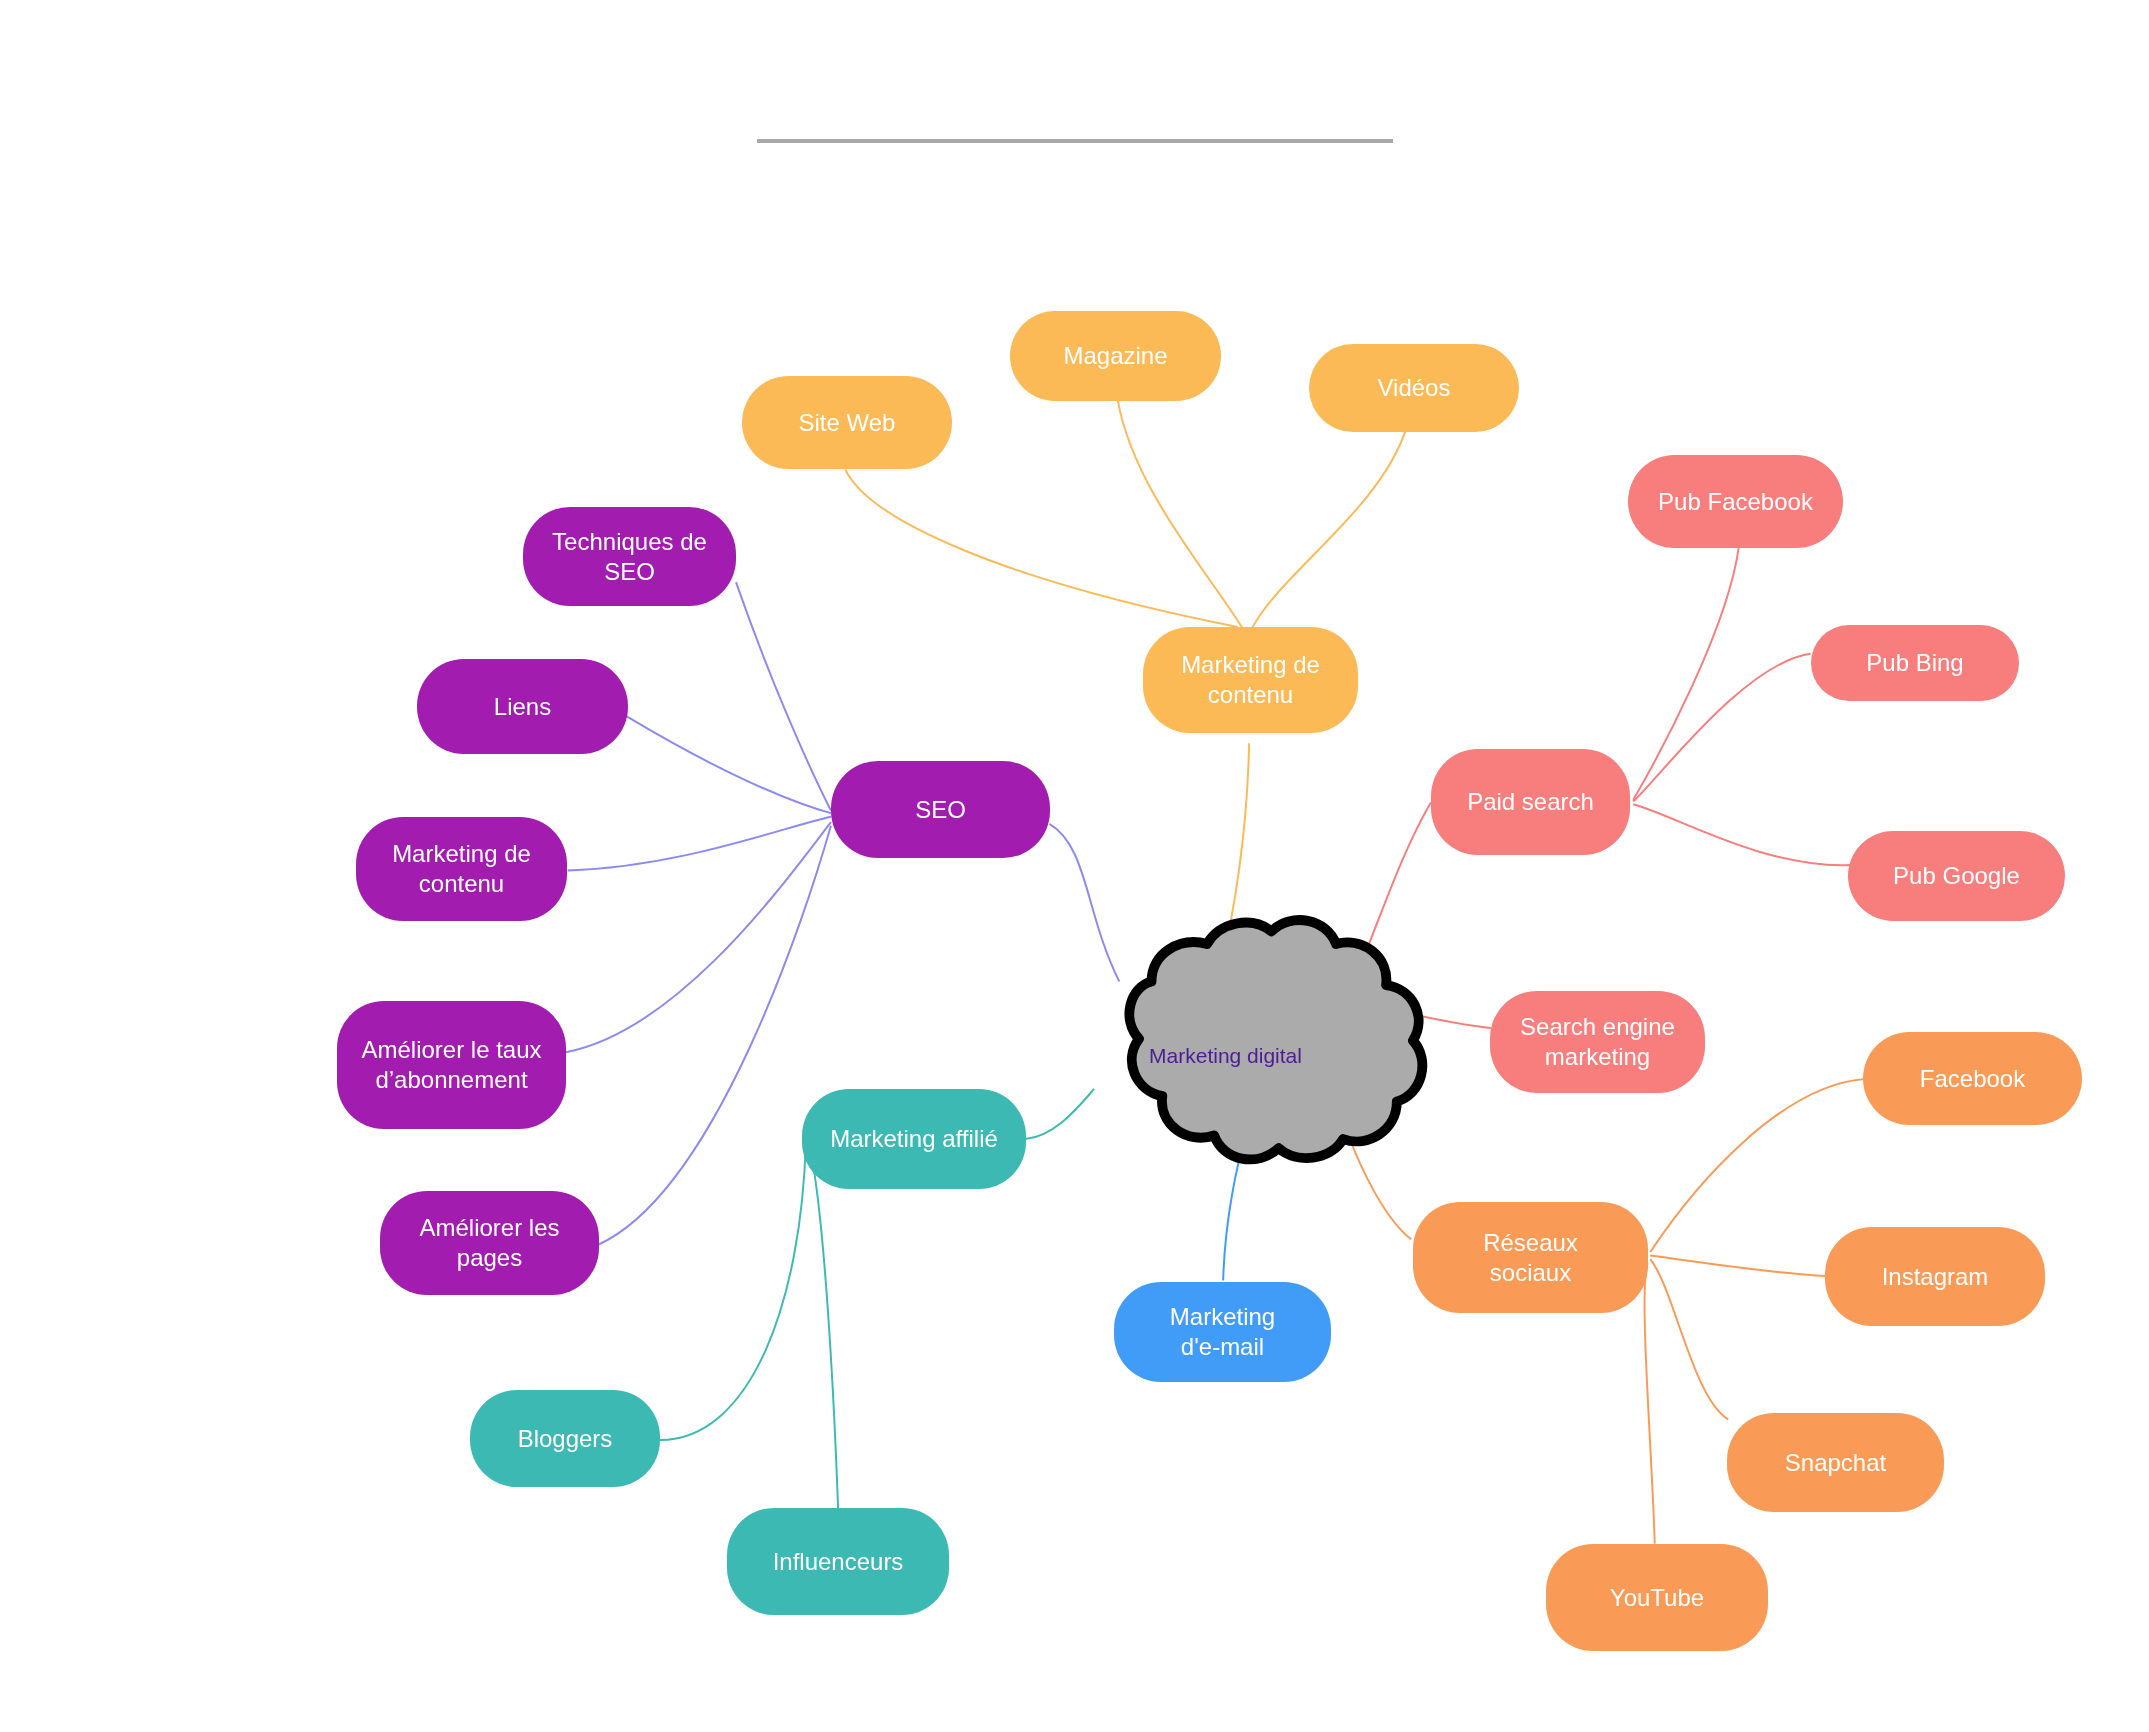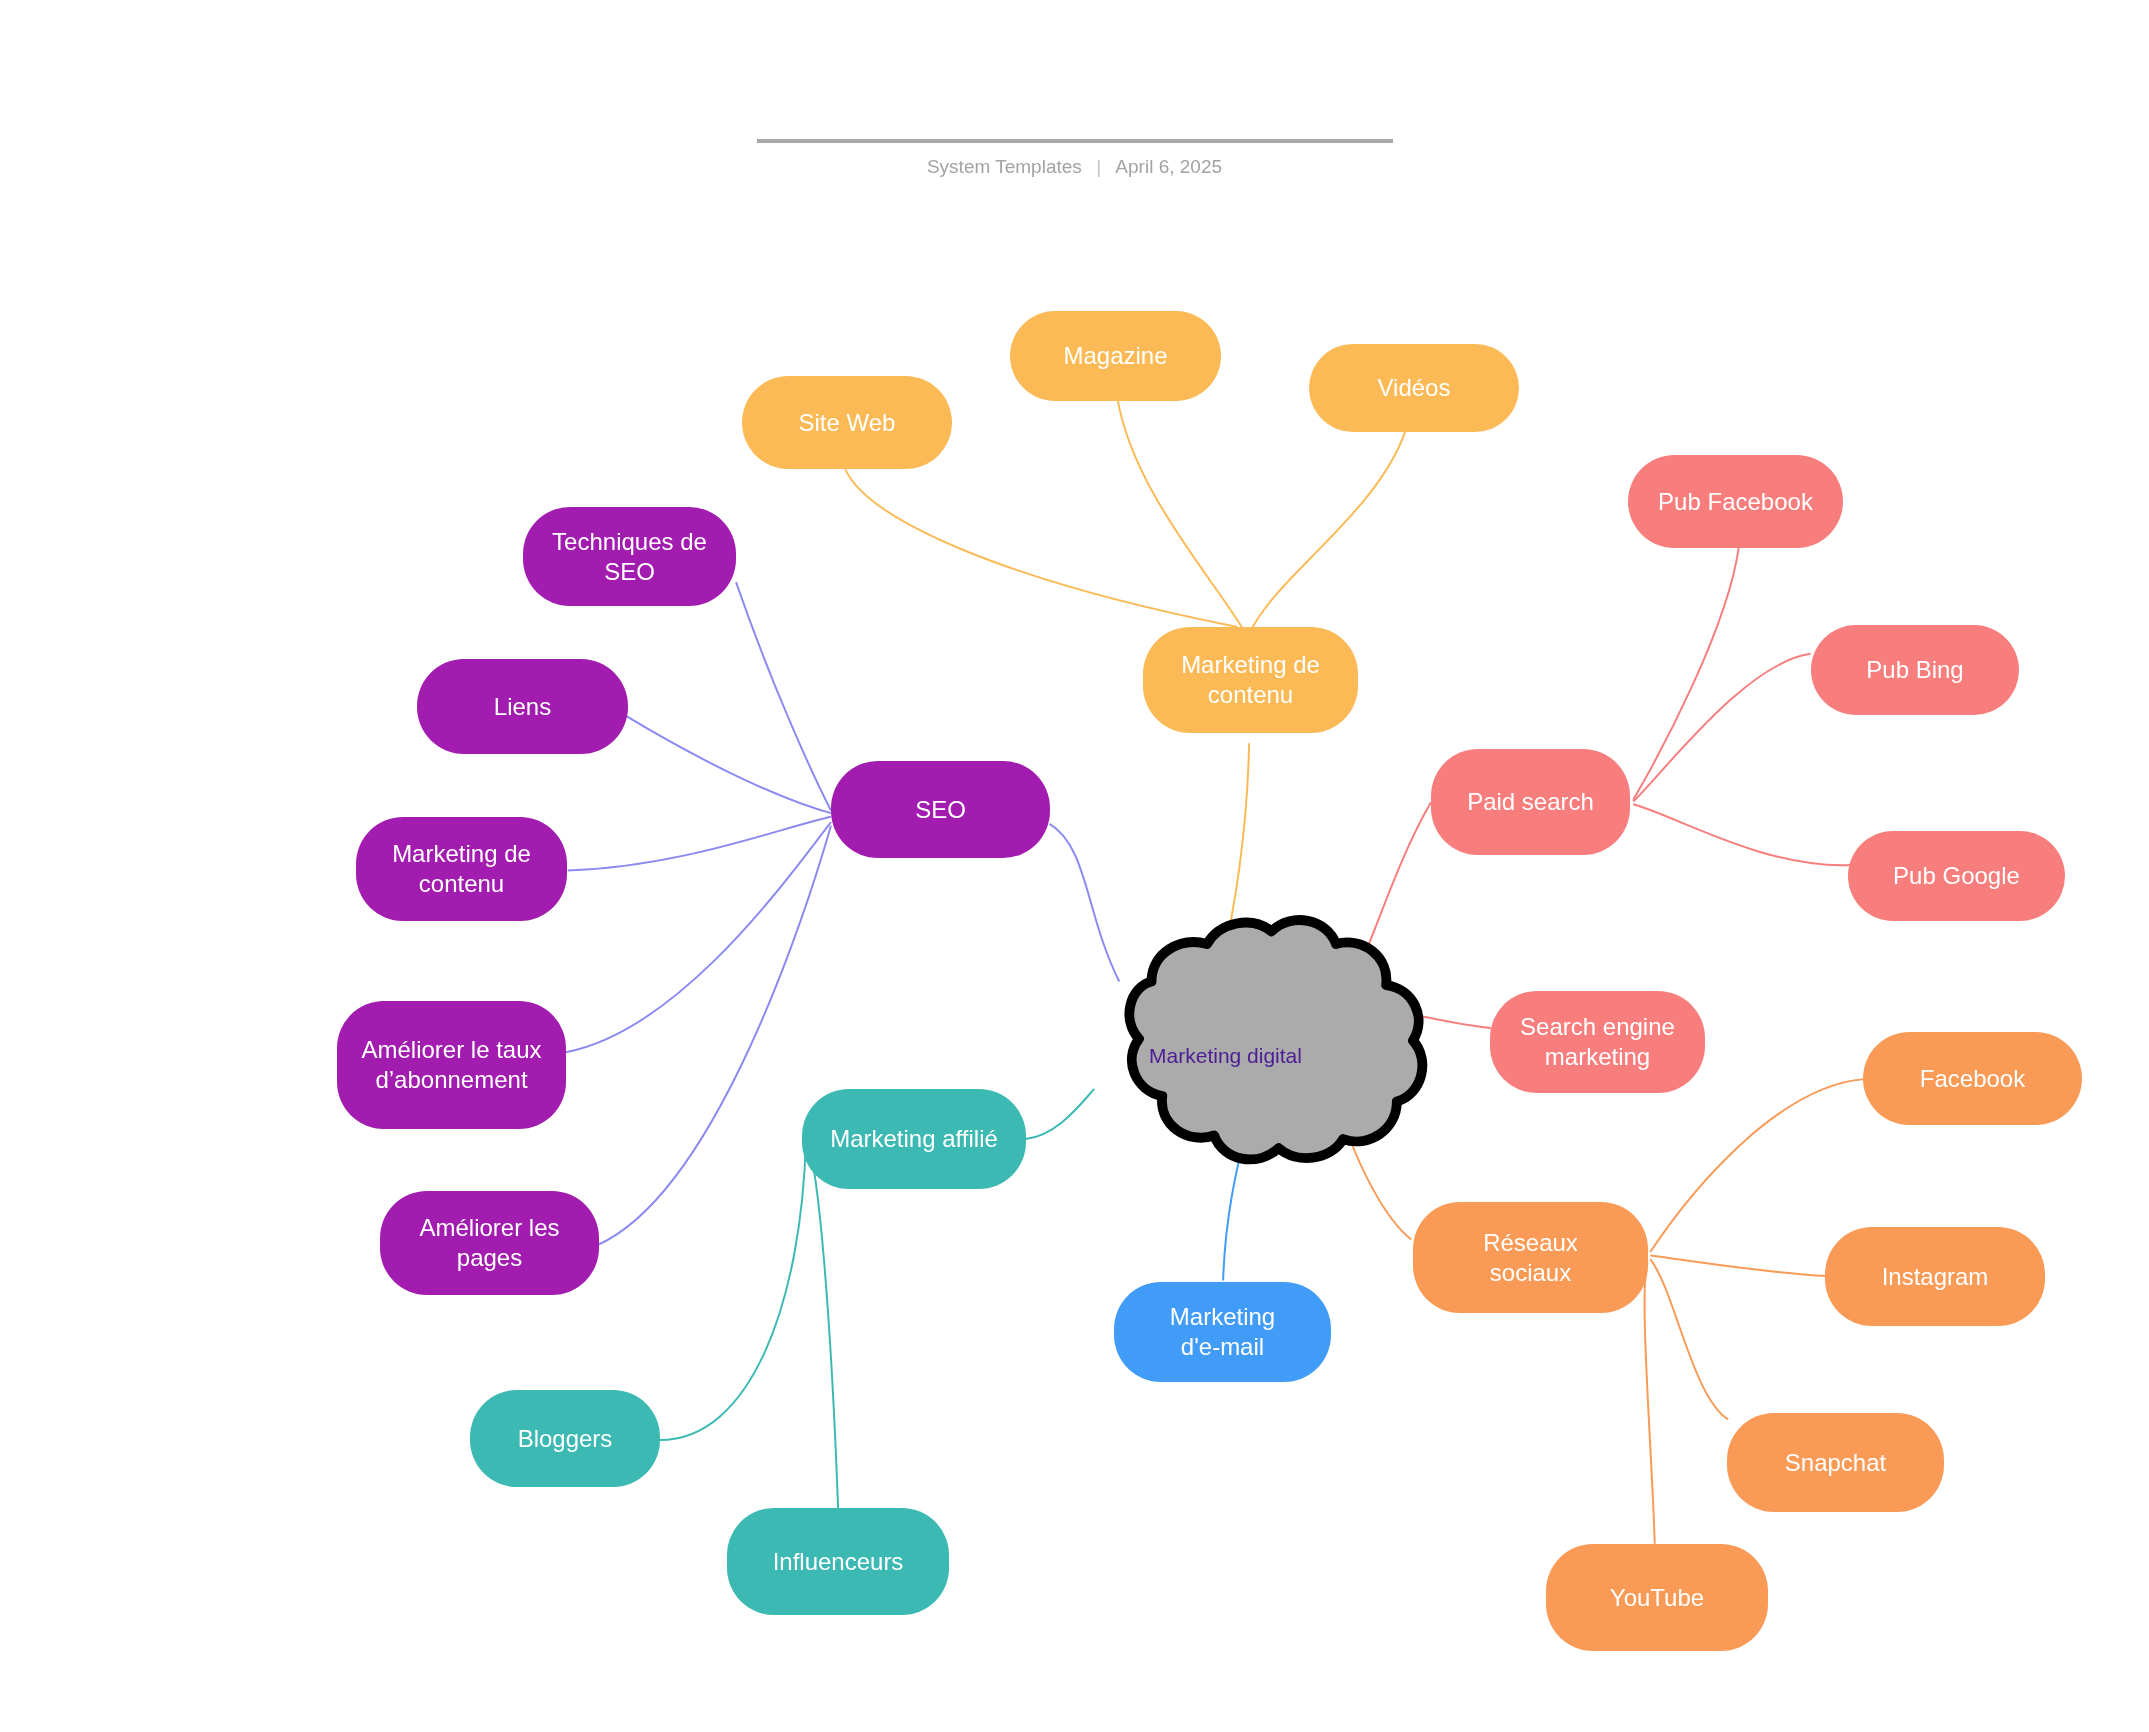--- a/index.html
+++ b/index.html
@@ -157,25 +157,20 @@
              C 1486 1296, 1448 1300, 1428 1282
              C 1404 1304, 1366 1296, 1356 1268
              C 1326 1278, 1294 1256, 1298 1224
              C 1268 1218, 1254 1184, 1272 1160
              C 1252 1138, 1262 1102, 1286 1096 Z" fill="#ABABAB" stroke="#000000" stroke-width="11" stroke-linejoin="round"></path>
   </g>
 </svg>
 
 <div class="header">
   <div class="header-rule"></div>
-  <div class="header-sub">
-    <span>System Templates</span>
-    <span class="header-sep">|</span>
-    <span>April 6, 2025</span>
-  </div>
 </div>
 
 <div class="cloud-label" style="left:1091px; top:1041px; width:269px;">Marketing digital</div>
 
 <div class="node r-lg c-purple" style="left:831px; top:761px; width:219px; height:97px;">
   <span>SEO</span>
 </div>
 
 <div class="node r-lg c-purple" style="left:523px; top:507px; width:213px; height:99px; flex-direction:column;">
   <span>Techniques de</span>
@@ -219,21 +214,21 @@
 </div>
 
 <div class="node r-lg c-red" style="left:1431px; top:749px; width:199px; height:106px;">
   <span>Paid search</span>
 </div>
 
 <div class="node r-lg c-red" style="left:1628px; top:455px; width:215px; height:93px;">
   <span>Pub Facebook</span>
 </div>
 
-<div class="node r-lg c-red" style="left:1811px; top:625px; width:208px; height:90px;justify-content:center;">
+<div class="node r-lg c-red" style="left:1811px; top:625px; width:208px; height:76px;justify-content:center;">
   <span>Pub Bing</span>
 </div>
 
 <div class="node r-lg c-red" style="left:1848px; top:831px; width:217px; height:90px;">
   <span>Pub Google</span>
 </div>
 
 <div class="node r-lg c-red" style="left:1490px; top:991px; width:215px; height:102px; flex-direction:column;">
   <span>Search engine</span>
   <span>marketing</span>

